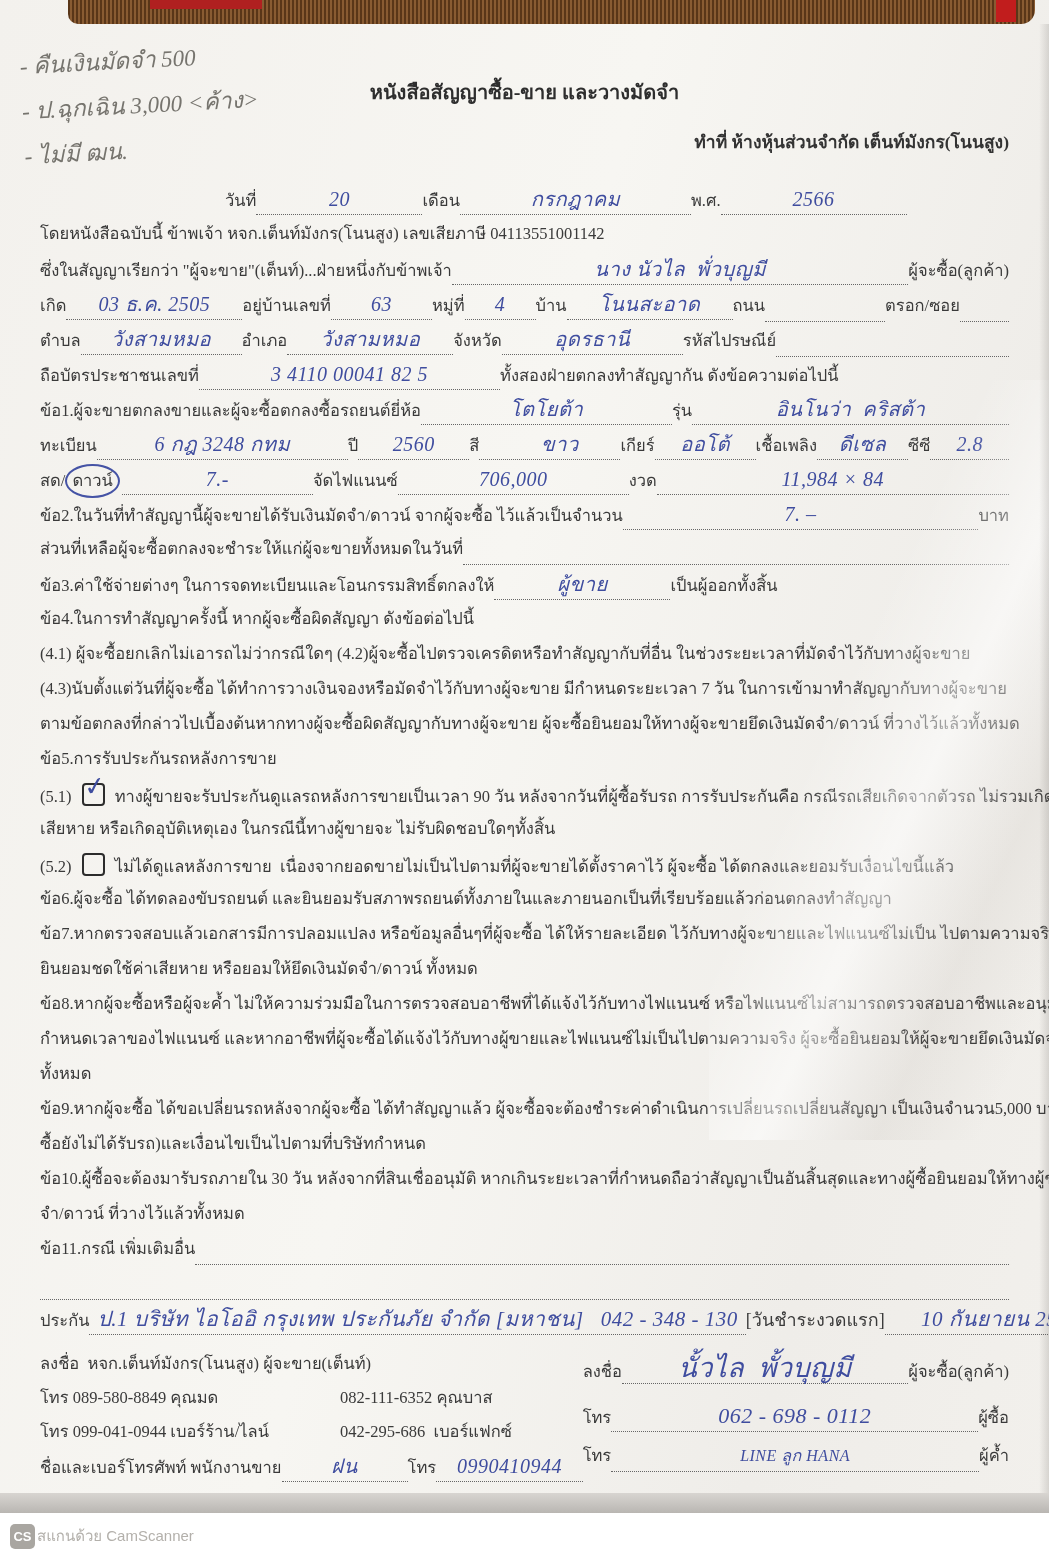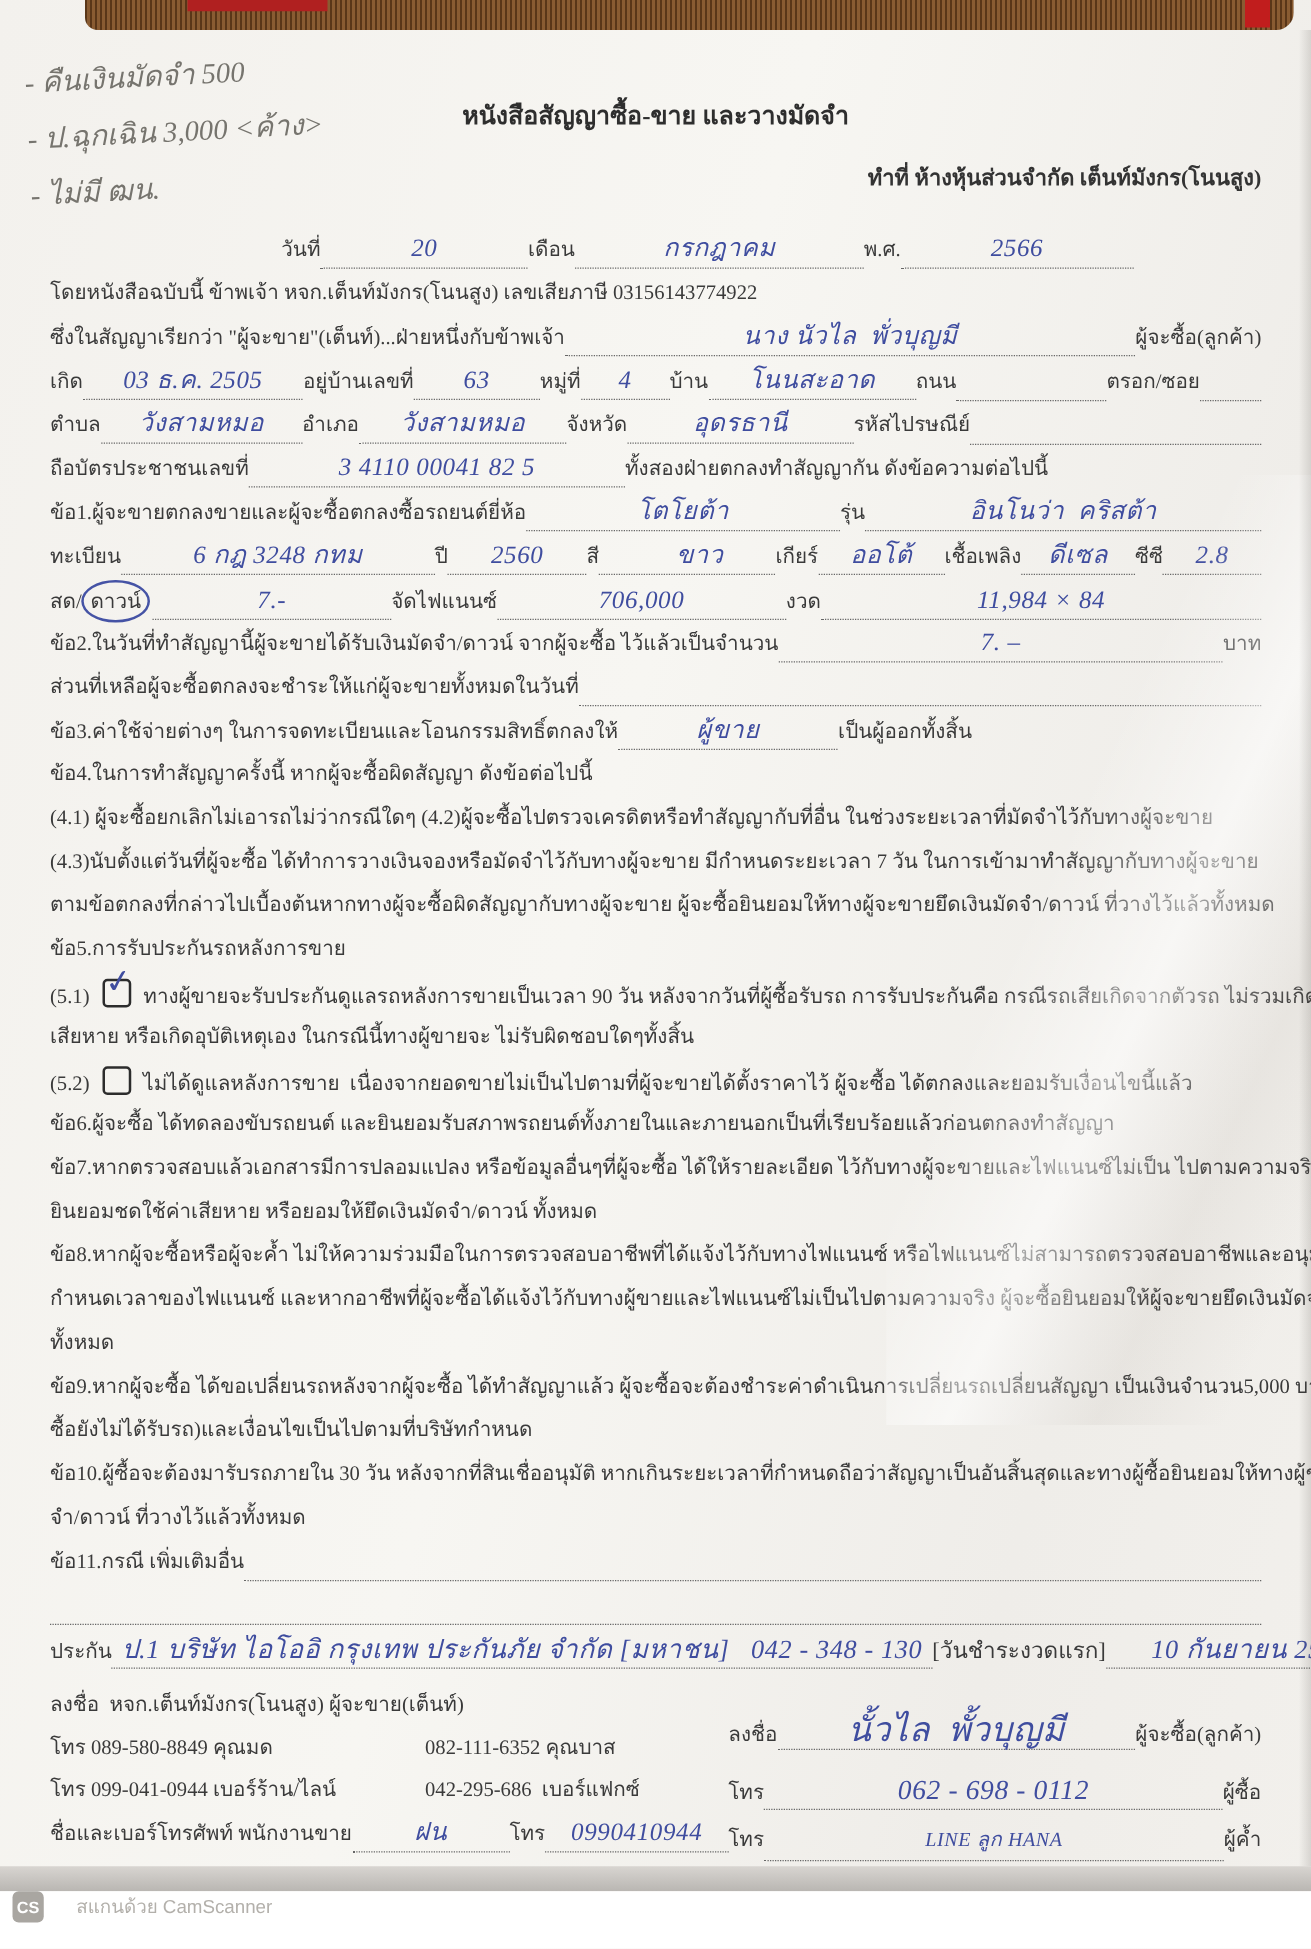--- a/index.html
+++ b/index.html
@@ -27,26 +27,26 @@
   .pt{white-space:pre;}
   .hw{color:#3f4d9f;font-style:italic;letter-spacing:.5px;font-size:20px;text-align:center;
       border-bottom:1.5px dotted #666;padding:0 8px;white-space:pre;}
   .dots{border-bottom:1.5px dotted #666;min-width:30px;white-space:pre;}
   .circ{border:2px solid #4553a5;border-radius:50%;padding:0 5px;margin-right:2px;}
   .cb{display:inline-block;width:19px;height:19px;border:2px solid #2c2c2c;border-radius:4px;margin:0 10px;position:relative;top:4px;flex:none;}
   .cb .mk{position:absolute;left:0px;top:-14px;color:#3f4d9f;font-size:26px;font-weight:bold;font-style:normal;
       font-family:"DejaVu Sans",sans-serif;transform:rotate(-8deg);}
   .sig{display:flex;margin-top:10px;}
   .sig-left{width:56%;}
-  .sig-right{width:44%;margin-top:20px;}
+  .sig-right{width:44%;margin-top:4px;}
   .sig-left .line{height:34px;}
   
   .paper-bottom{position:absolute;left:0;right:0;bottom:46px;height:20px;
       background:linear-gradient(180deg,#d8d5d1,#b9b6b2);}
-  .scanbar{position:absolute;left:0;right:0;bottom:0;height:46px;background:#ffffff;display:flex;gap:26px;padding-left:10px;}
+  .scanbar{position:absolute;left:0;right:0;bottom:0;height:46px;background:#ffffff;display:flex;align-items:center;gap:2px;padding-left:10px;}
   .cslogo{width:25px;height:25px;background:#a9a6a1;border-radius:5px;color:#fff;font-weight:bold;font-size:13px;
       display:flex;align-items:center;justify-content:center;font-family:"Liberation Sans",sans-serif;}
   .cstext{color:#b3b0ab;font-size:15px;font-family:"Liberation Sans",sans-serif;}
 </style>
 </head>
 <body>
 
 <div class="page">
   <div class="topband"></div>
   <div class="red-accent-left"></div>
@@ -61,21 +61,21 @@
     <div id="lines">
         <div class="line" style="padding-left: 185px;">
           <span class="pt">วันที่</span>
           <span class="hw" style="min-width: 150px;">20</span>
           <span class="pt">เดือน</span>
           <span class="hw" style="min-width: 215px;">กรกฎาคม</span>
           <span class="pt">พ.ศ.</span>
           <span class="hw" style="min-width: 170px;">2566</span>
         </div>
         <div class="line">
-          <span class="pt">โดยหนังสือฉบับนี้ ข้าพเจ้า หจก.เต็นท์มังกร(โนนสูง) เลขเสียภาษี 03156143774922</span>
+          <span class="pt">โดยหนังสือฉบับนี้ ข้าพเจ้า หจก.เต็นท์มังกร(โนนสูง) เลขเสียภาษี 04113551001142</span>
         </div>
         <div class="line">
           <span class="pt">ซึ่งในสัญญาเรียกว่า "ผู้จะขาย"(เต็นท์)...ฝ่ายหนึ่งกับข้าพเจ้า</span>
           <span class="hw" style="flex: 1 1 0%;">นาง นัวไล  พั่วบุญมี</span>
           <span class="pt">ผู้จะซื้อ(ลูกค้า)</span>
         </div>
         <div class="line">
           <span class="pt">เกิด</span>
           <span class="hw" style="min-width: 160px;">03 ธ.ค. 2505</span>
           <span class="pt">อยู่บ้านเลขที่</span>

